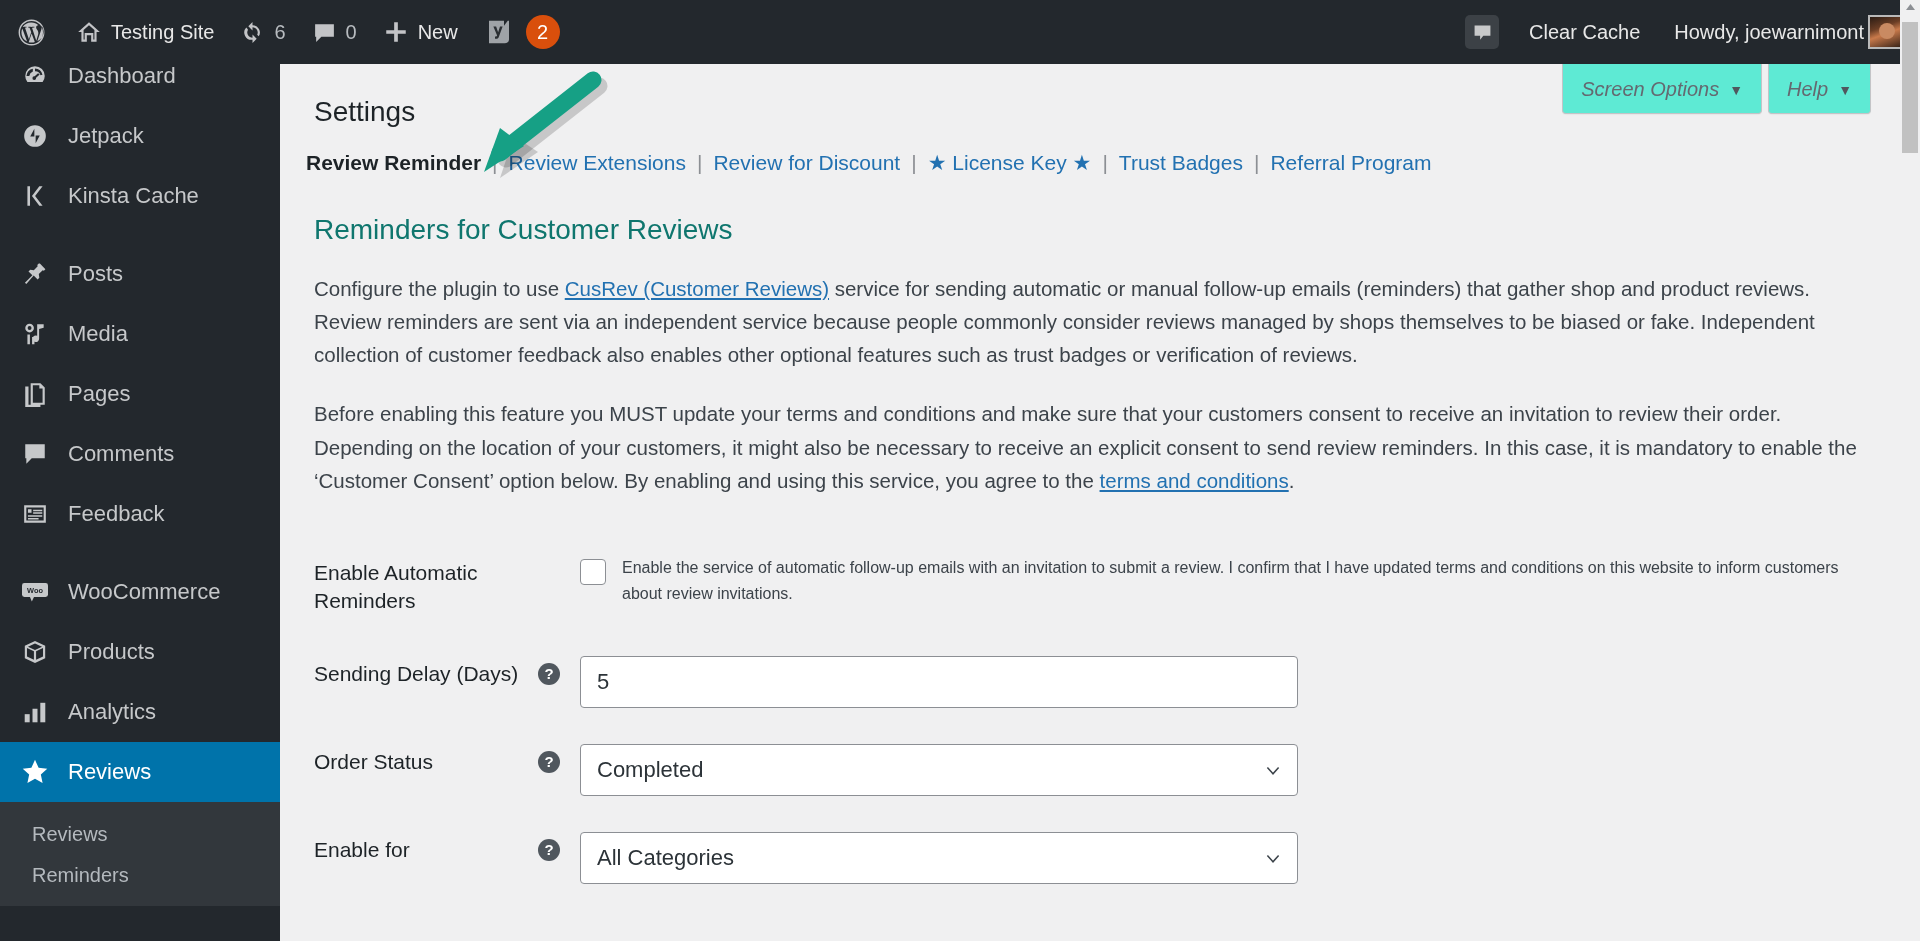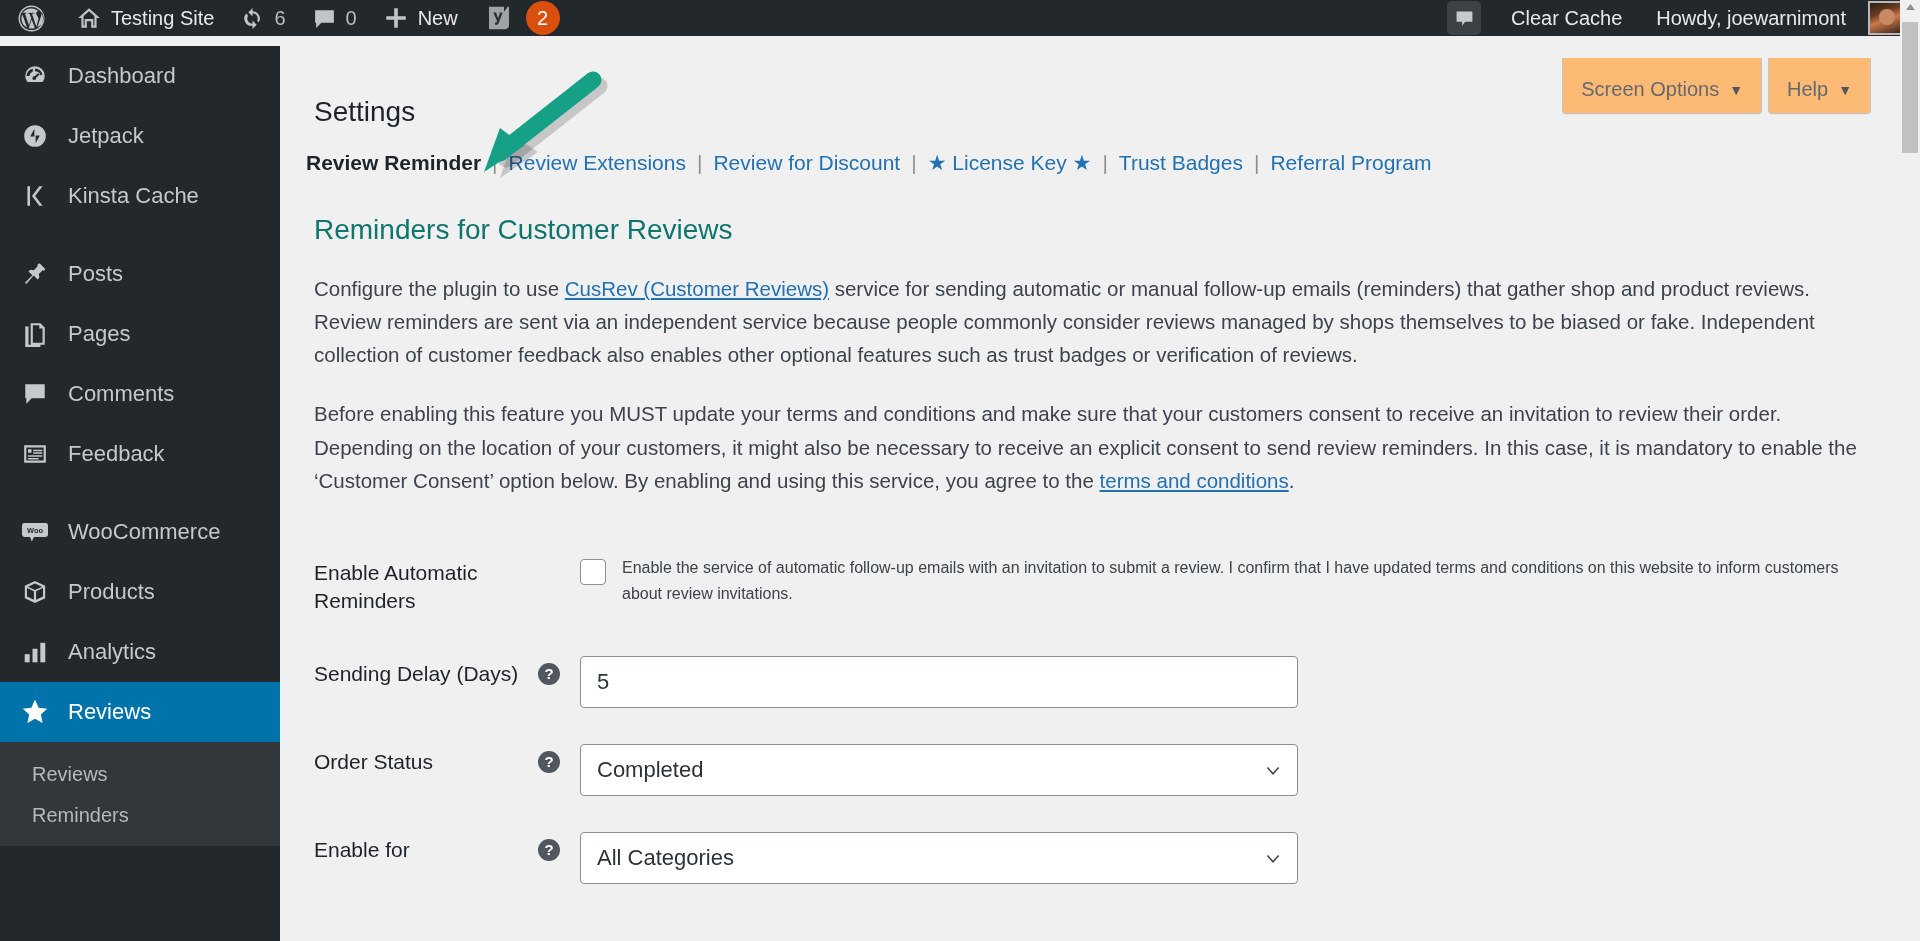--- a/index.html
+++ b/index.html
@@ -6,21 +6,21 @@
   html, body {
     width: 1920px; height: 941px;
     overflow: hidden;
     background: #f0f0f1;
     font-family: "Liberation Sans", sans-serif;
   }
 
   
   #adminbar {
     position: absolute; top: 0; left: 0;
-    width: 1920px; height: 36px;
+    width: 1920px; height: 64px;
     background: #23282d;
     display: flex; align-items: center;
     color: #c3c4c7;
     font-size: 20px;
     z-index: 40;
   }
   .ab-item {
     display: flex; align-items: center; gap: 9px;
     height: 46px; padding: 0 13px;
     color: #e8e8e8; white-space: nowrap;
@@ -84,27 +84,28 @@
     position: absolute; top: 46px; left: 280px;
     width: 1613px; height: 895px;
     background: #f0f0f1;
     overflow: hidden;
   }
   .screen-meta {
     position: absolute; right: 22px; top: 12px;
     display: flex; gap: 6px;
   }
   .meta-btn {
-    background: #fdba74; border: 1px solid #c3c4c7; border-top: none;
+    background: #5eead4; border: 1px solid #c3c4c7; border-top: none;
     border-radius: 0 0 4px 4px;
     padding: 20px 18px 12px 18px;
     font-size: 20px; color: #646970;
     display: flex; align-items: center; gap: 10px;
     cursor: pointer;
     box-shadow: 0 1px 1px rgba(0,0,0,.04);
+    font-style: italic;
   }
   .caret { font-size: 14px; color: #50575e; }
 
   h1.page-title {
     font-size: 28px; font-weight: 400; color: #1d2327;
     padding: 48px 0 0 34px; line-height: 1.3;
   }
 
   .nav-tabs {
     padding: 18px 0 0 26px;
@@ -256,21 +257,21 @@
       <svg width="19" height="19" viewBox="0 0 24 24" fill="#c8c9ca">
         <path d="M2 3h20v13h-9l-4 5v-5H2V3z"></path>
       </svg>
     </span>
   </div>
 
   <div class="ab-item" style="padding:0 20px;">
     <span>Clear Cache</span>
   </div>
 
-  <div class="ab-item" style="padding:0 18px 0 14px;gap:22px;">
+  <div class="ab-item" style="padding:0 18px 0 14px;gap:4px;">
     <span>Howdy, joewarnimont</span>
     <span class="ab-avatar"></span>
   </div>
 </div>
 
 <div id="sidebar">
   <div id="menu-list">
       <div class="menu-top">
         <span class="mi">
           <svg width="26" height="26" viewBox="0 0 24 24" fill="currentColor">
@@ -296,20 +297,28 @@
         <span>Kinsta Cache</span>
       </div>
       <div class="menu-gap"></div>
       <div class="menu-top">
         <span class="mi">
           <svg width="26" height="26" viewBox="0 0 24 24" fill="currentColor">
             <path d="M16.5 2.4l5.1 5.1-1.4 1.4-1.1-.4-3.6 3.6.5 3.3-1.6 1.6-3.6-3.6L4 21.3l-1.3-1.3 6.9-6.8L6 9.6l1.6-1.6 3.3.5 3.6-3.6-.4-1.1 1.4-1.4z"></path>
           </svg>
         </span>
         <span>Posts</span>
+      </div>
+      <div class="menu-top">
+        <span class="mi">
+          <svg width="26" height="26" viewBox="0 0 24 24" fill="currentColor">
+            <path d="M7 2.5a4 4 0 100 8 4 4 0 000-8zm0 2.2a1.8 1.8 0 110 3.6 1.8 1.8 0 010-3.6zM14 3v10.6a3 3 0 101.8 2.7V7.4l4.2-1.1V3L14 3zM5 12.5v9h2.3v-9H5zm4.3 2.3v6.7h2.2v-6.7H9.3z"></path>
+          </svg>
+        </span>
+        <span>Media</span>
       </div>
       <div class="menu-top">
         <span class="mi">
           <svg width="26" height="26" viewBox="0 0 24 24" fill="currentColor">
             <path d="M8 2h9l4 4v16H8V2zm2 2v16h9V7h-3V4h-6zM3 5h3v17h11v2H3V5z"></path>
           </svg>
         </span>
         <span>Pages</span>
       </div>
       <div class="menu-top">

